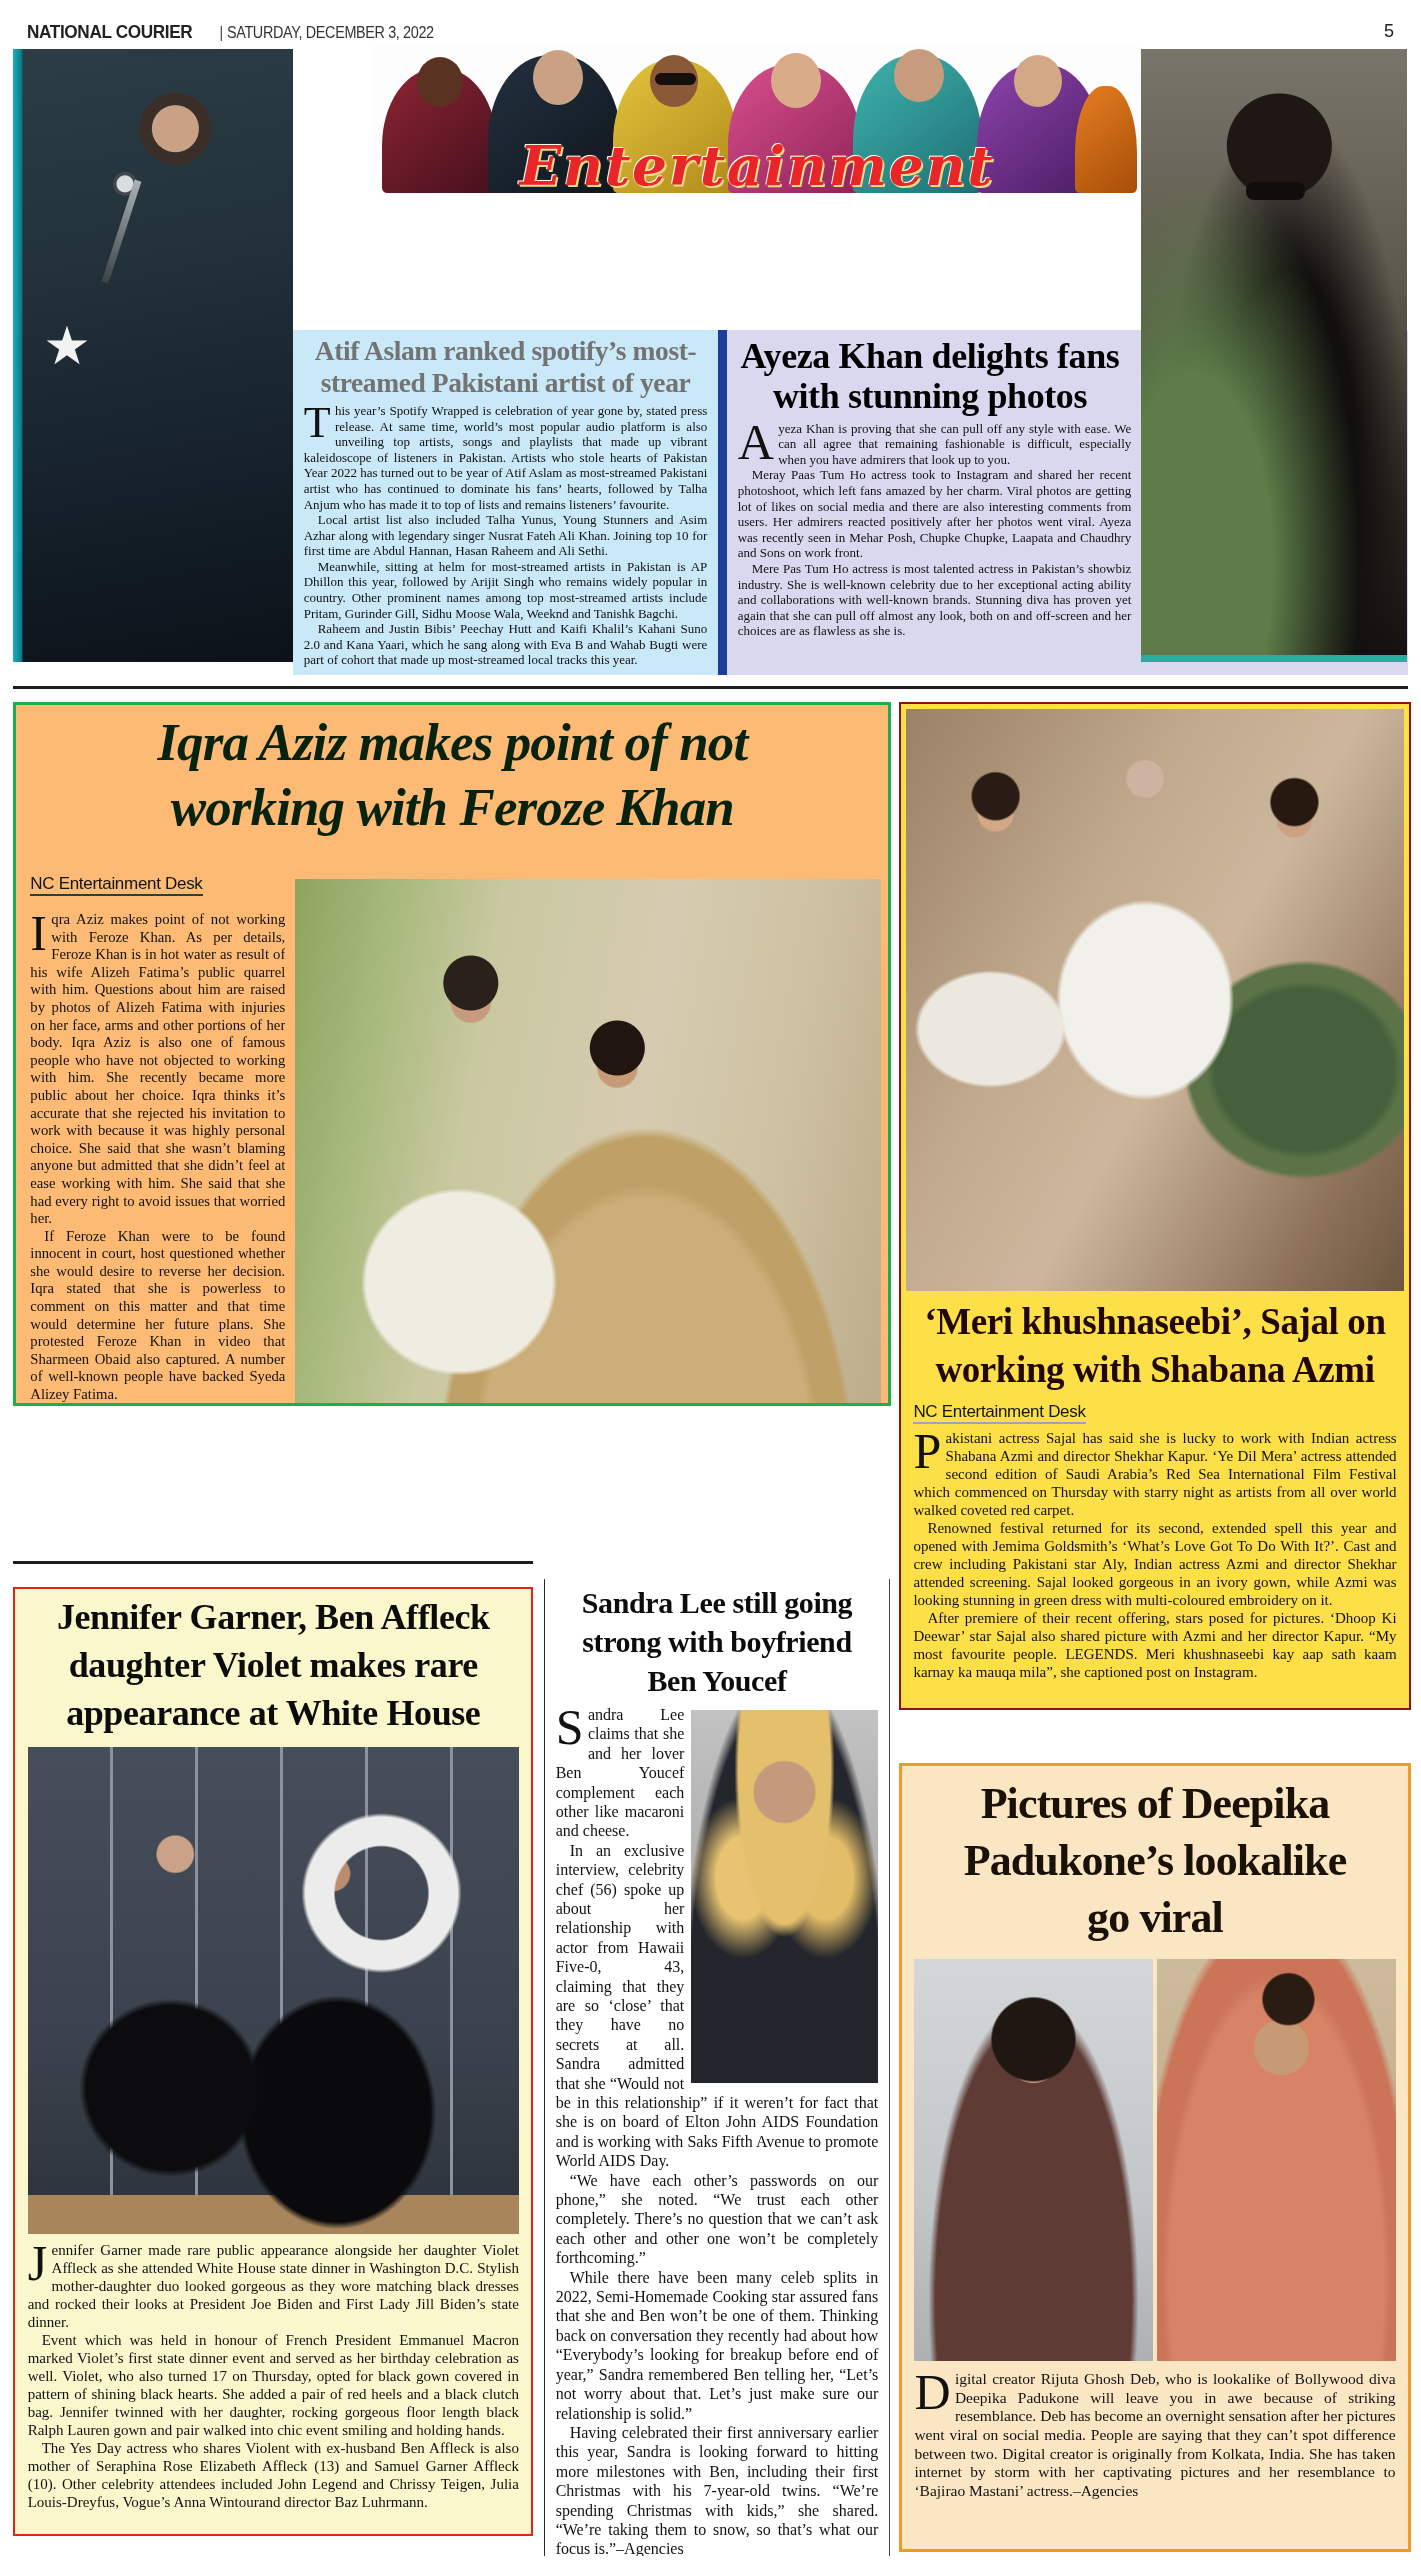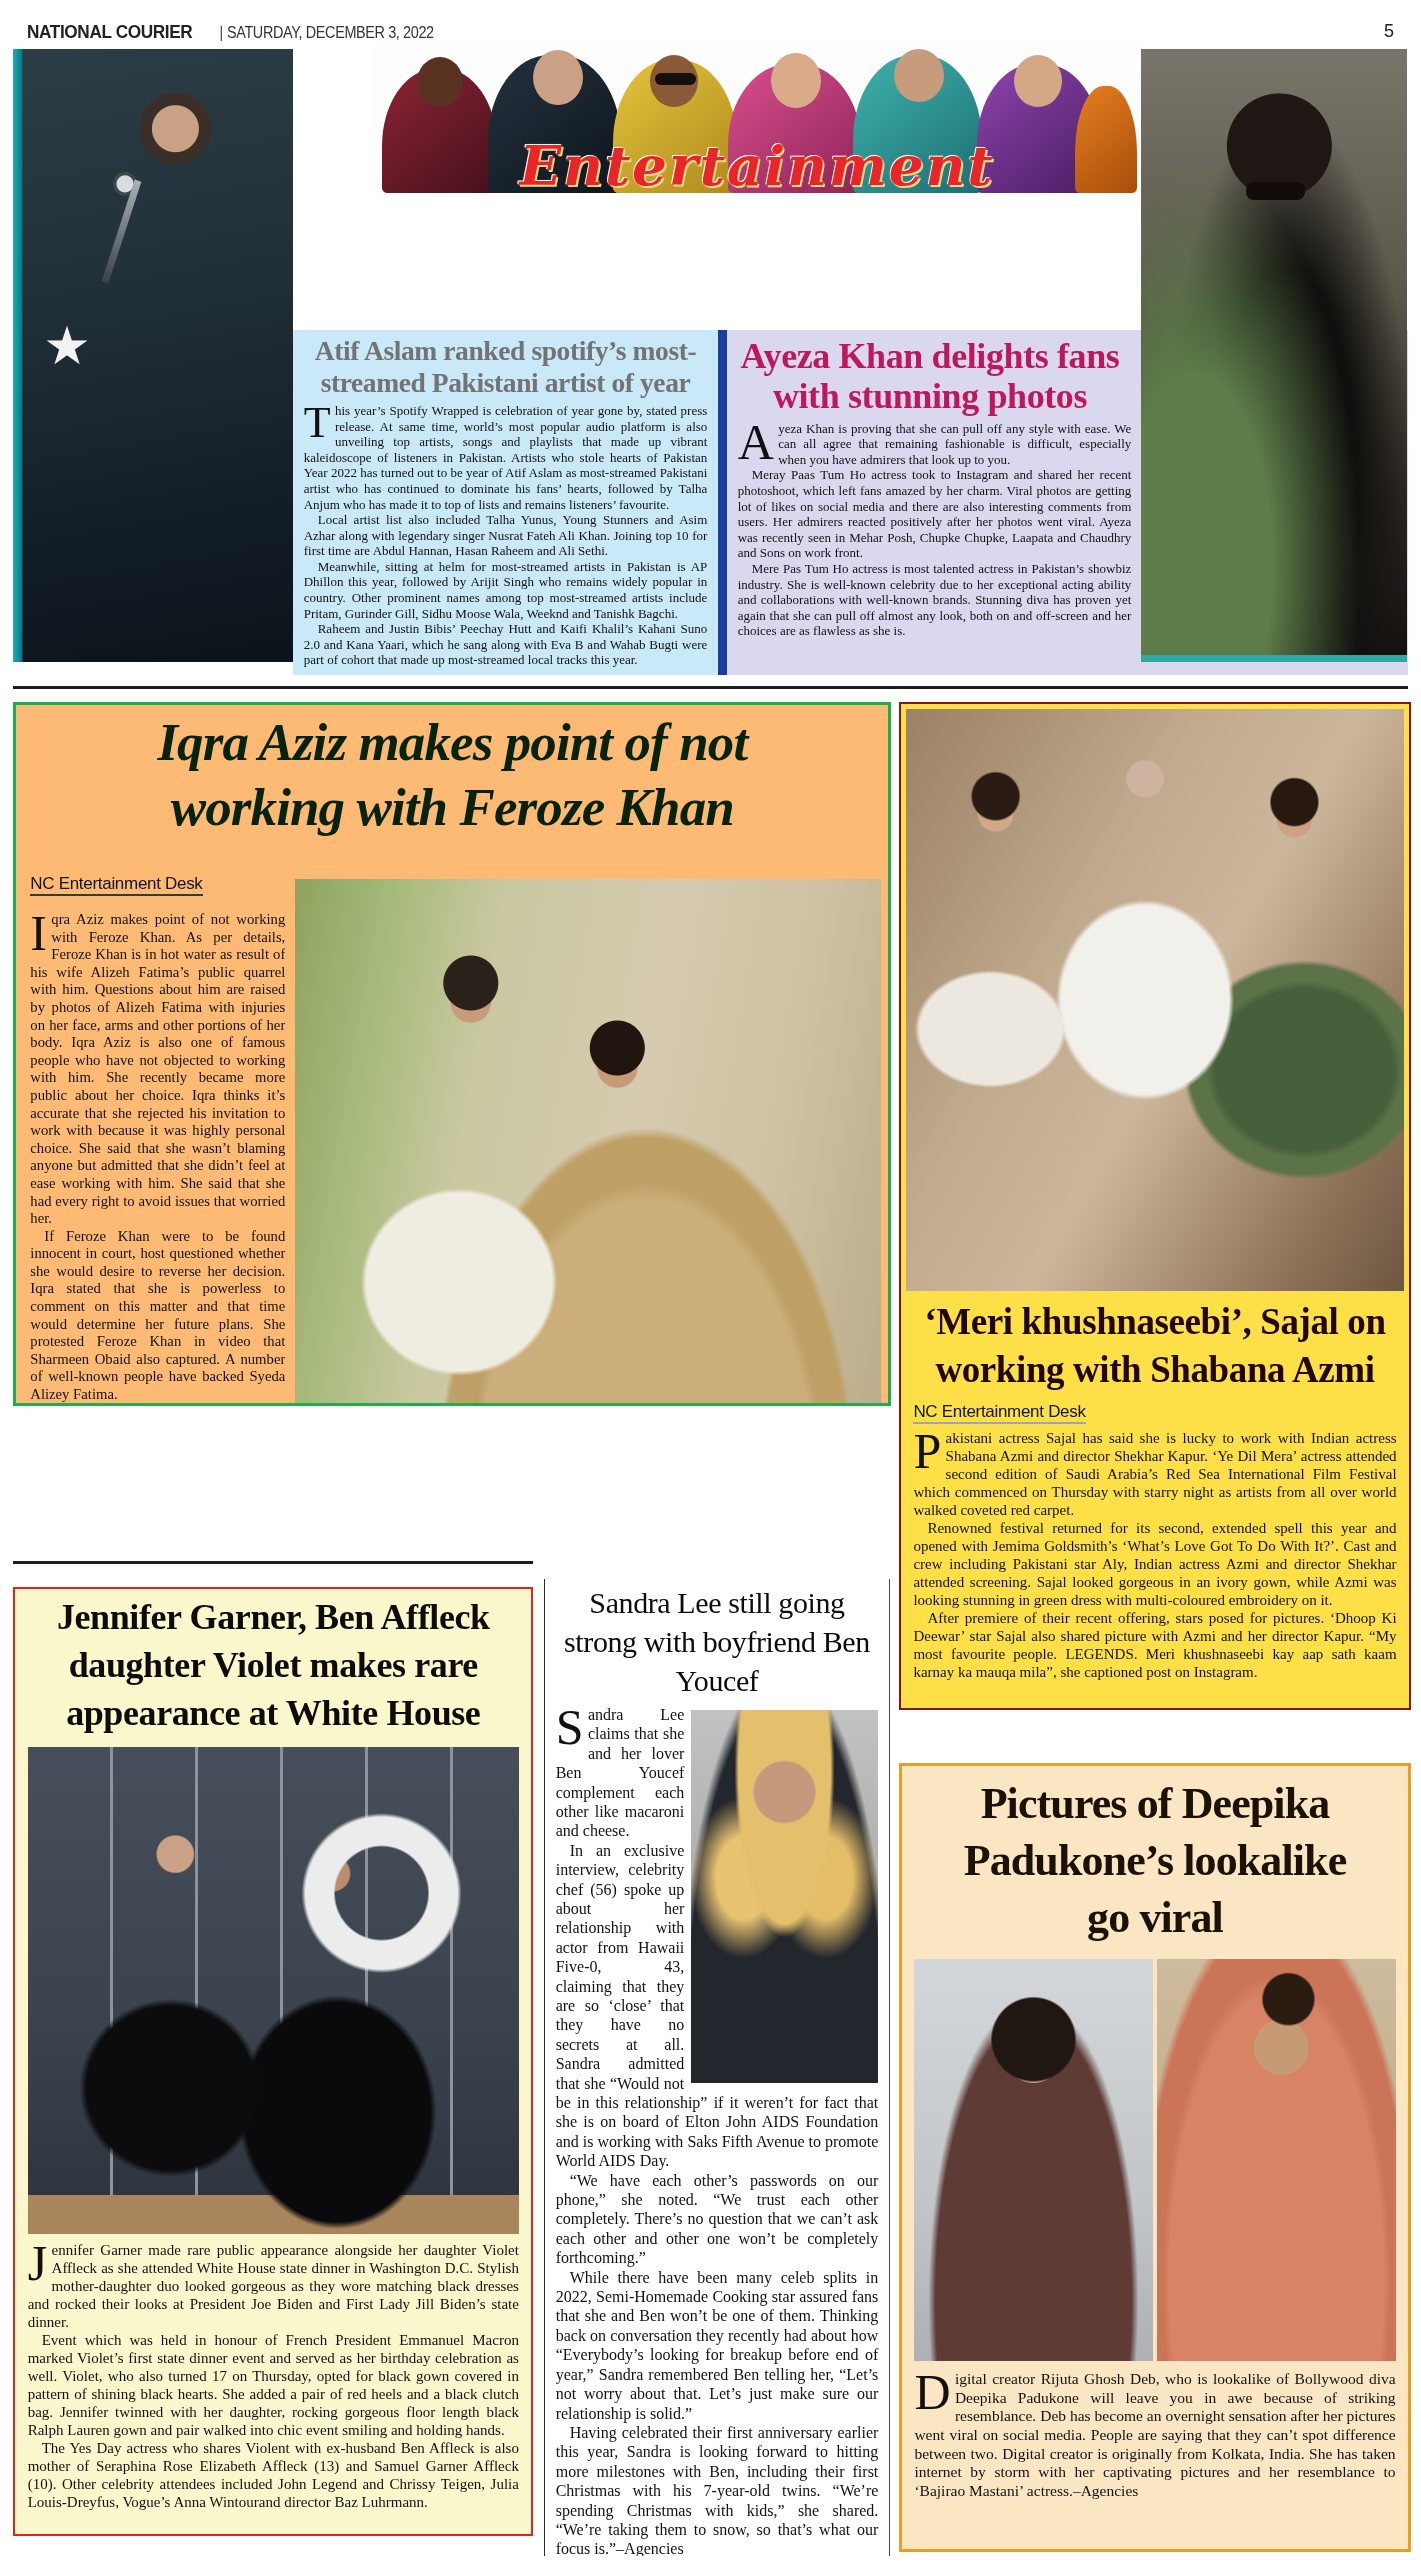--- a/index.html
+++ b/index.html
@@ -44,21 +44,21 @@
   .script-title { position:absolute; left:0; right:0; bottom:-5.3px; text-align:center;
     font-family:"DejaVu Serif", serif; font-style:italic; font-weight:bold; font-size:55px;
     color:#e8262a; text-shadow:0 0 1.8px #fff3b0, 1.8px 1.8px 0 #f6d981, -0.9px -0.9px 0 #fff;
     letter-spacing:1.8px; z-index:5; }
   
   .box { position:absolute; }
   .atif-box { left:293px; top:330px; width:425px; height:345px; background:#c9e8f8; padding:5.3px 10.7px; overflow:hidden; }
   .atif-box h2 { font-size:27.5px; line-height:1.15; text-align:center; letter-spacing:-0.4px; color:#737373; }
   .divider-blue { position:absolute; left:718px; top:330px; width:9px; height:345px; background:#1c3d99; }
   .ayeza-box { left:727px; top:330px; width:681px; height:345px; background:#dad8ef; padding:7px 10.7px; overflow:hidden; }
-  .ayeza-box h2 { font-size:36px; line-height:1.1; text-align:center; letter-spacing:-0.4px; color:#be185d; margin-right:275px; }
+  .ayeza-box h2 { font-size:36px; line-height:1.1; text-align:center; letter-spacing:-0.4px; color:#000000; margin-right:275px; }
   .float-spacer { float:right; width:266px; height:331px; }
   .smallbody p { font-size:13px; line-height:15.6px; text-align:justify; }
   .smallbody p + p { text-indent:14px; }
   .smallbody { margin-top:4.4px; }
   .dc { float:left; font-size:50px; line-height:39px; padding:2.7px 4.4px 0 0; font-weight:normal; }
   .dc-sm { float:left; font-size:44px; line-height:36px; padding:1.8px 4.4px 0 0; }
   .rule-1 { position:absolute; left:13.3px; top:686px; width:1395px; height:2.7px; background:#1d1d1d; }
   
   .iqra-box { left:13.3px; top:702px; width:878px; height:704px; background:#fdba74; border:3.6px solid #1fae4e; overflow:hidden; }
   .iqra-box h1 { width:693px; margin:5.3px auto 0; text-align:center; font-style:italic; font-weight:bold;
@@ -114,21 +114,21 @@
       linear-gradient(0deg, #a8855a 0 8%, transparent 8%),
       repeating-linear-gradient(90deg, transparent 0 82px, #8b939e 82px 85px),
       linear-gradient(180deg, #454e59 0%, #3a424d 60%, #2c323b 100%);
   }
   .jen-text { margin:7px 12.4px 0; }
   .jen-text p { font-size:15px; line-height:18px; text-align:justify; }
   .jen-text p + p { text-indent:14px; }
   
   .sandra-col { left:544px; top:1579px; width:346px; height:977px; border-left:1.8px solid #2a2a2a; border-right:1.3px solid #444;
      padding:3.6px 10.7px 0; overflow:hidden; background:#fff; }
-  .sandra-col h1 { text-align:center; font-weight:normal; font-size:30px; line-height:1.3; letter-spacing:-0.4px; color:#0c0c0c; }
+  .sandra-col h1 { text-align:center; font-weight:bold; font-size:30px; line-height:1.3; letter-spacing:-0.4px; color:#0c0c0c; }
   .ph-sandra { float:right; width:187px; height:373px; margin:5.3px 0 5.3px 7px;
     background:
       radial-gradient(circle at 50% 22%, #c59a7c 0 30px, transparent 32px),
       radial-gradient(ellipse at 50% 16%, #e5c06c 0 46px, transparent 50px),
       radial-gradient(ellipse at 28% 45%, #e8c472 0 27px , transparent 53px),
       radial-gradient(ellipse at 72% 45%, #e3bd68 0 27px, transparent 53px),
       radial-gradient(ellipse at 50% 92%, #23262c 0 98px, transparent 105px),
       linear-gradient(180deg, #c2c2c2 0%, #ababab 55%, #8f8f8f 100%);
   }
   .sandra-text { margin-top:5.3px; }

